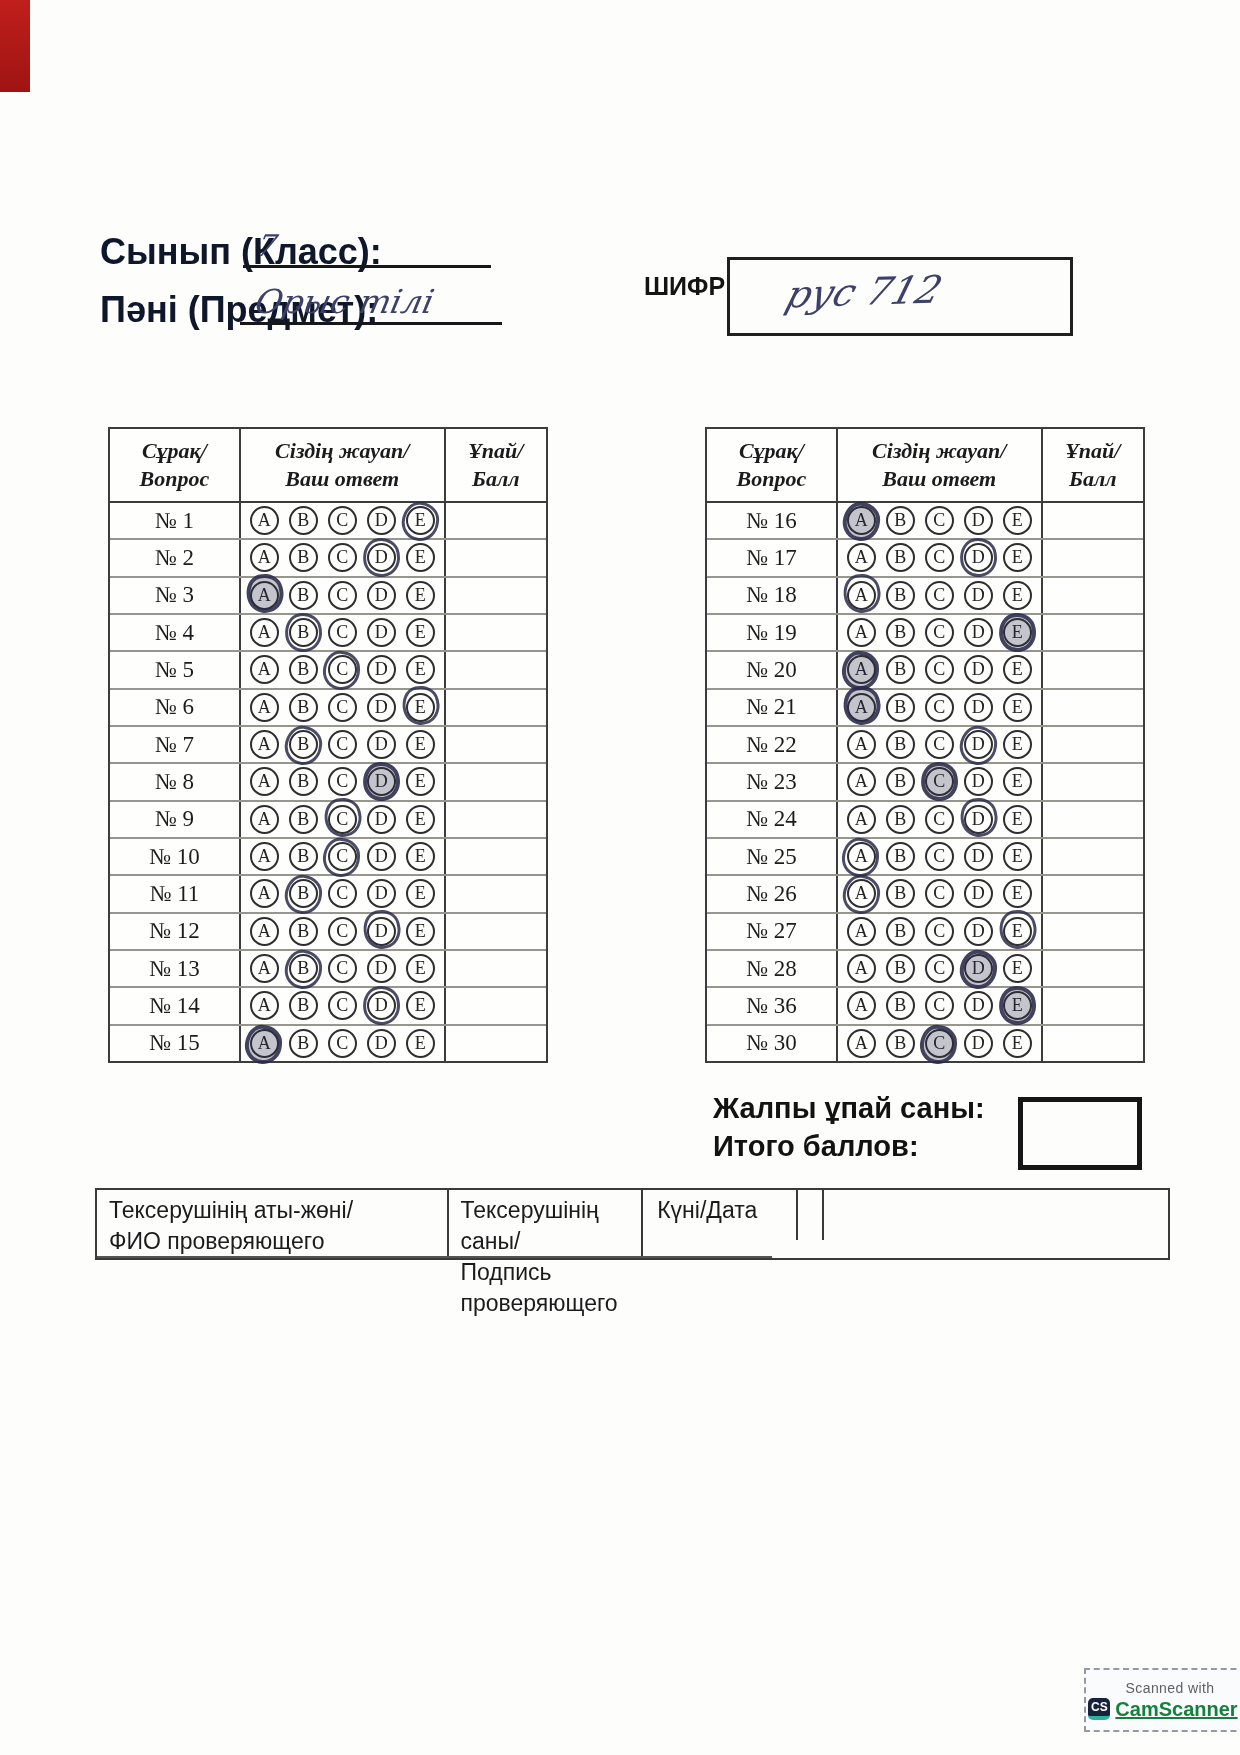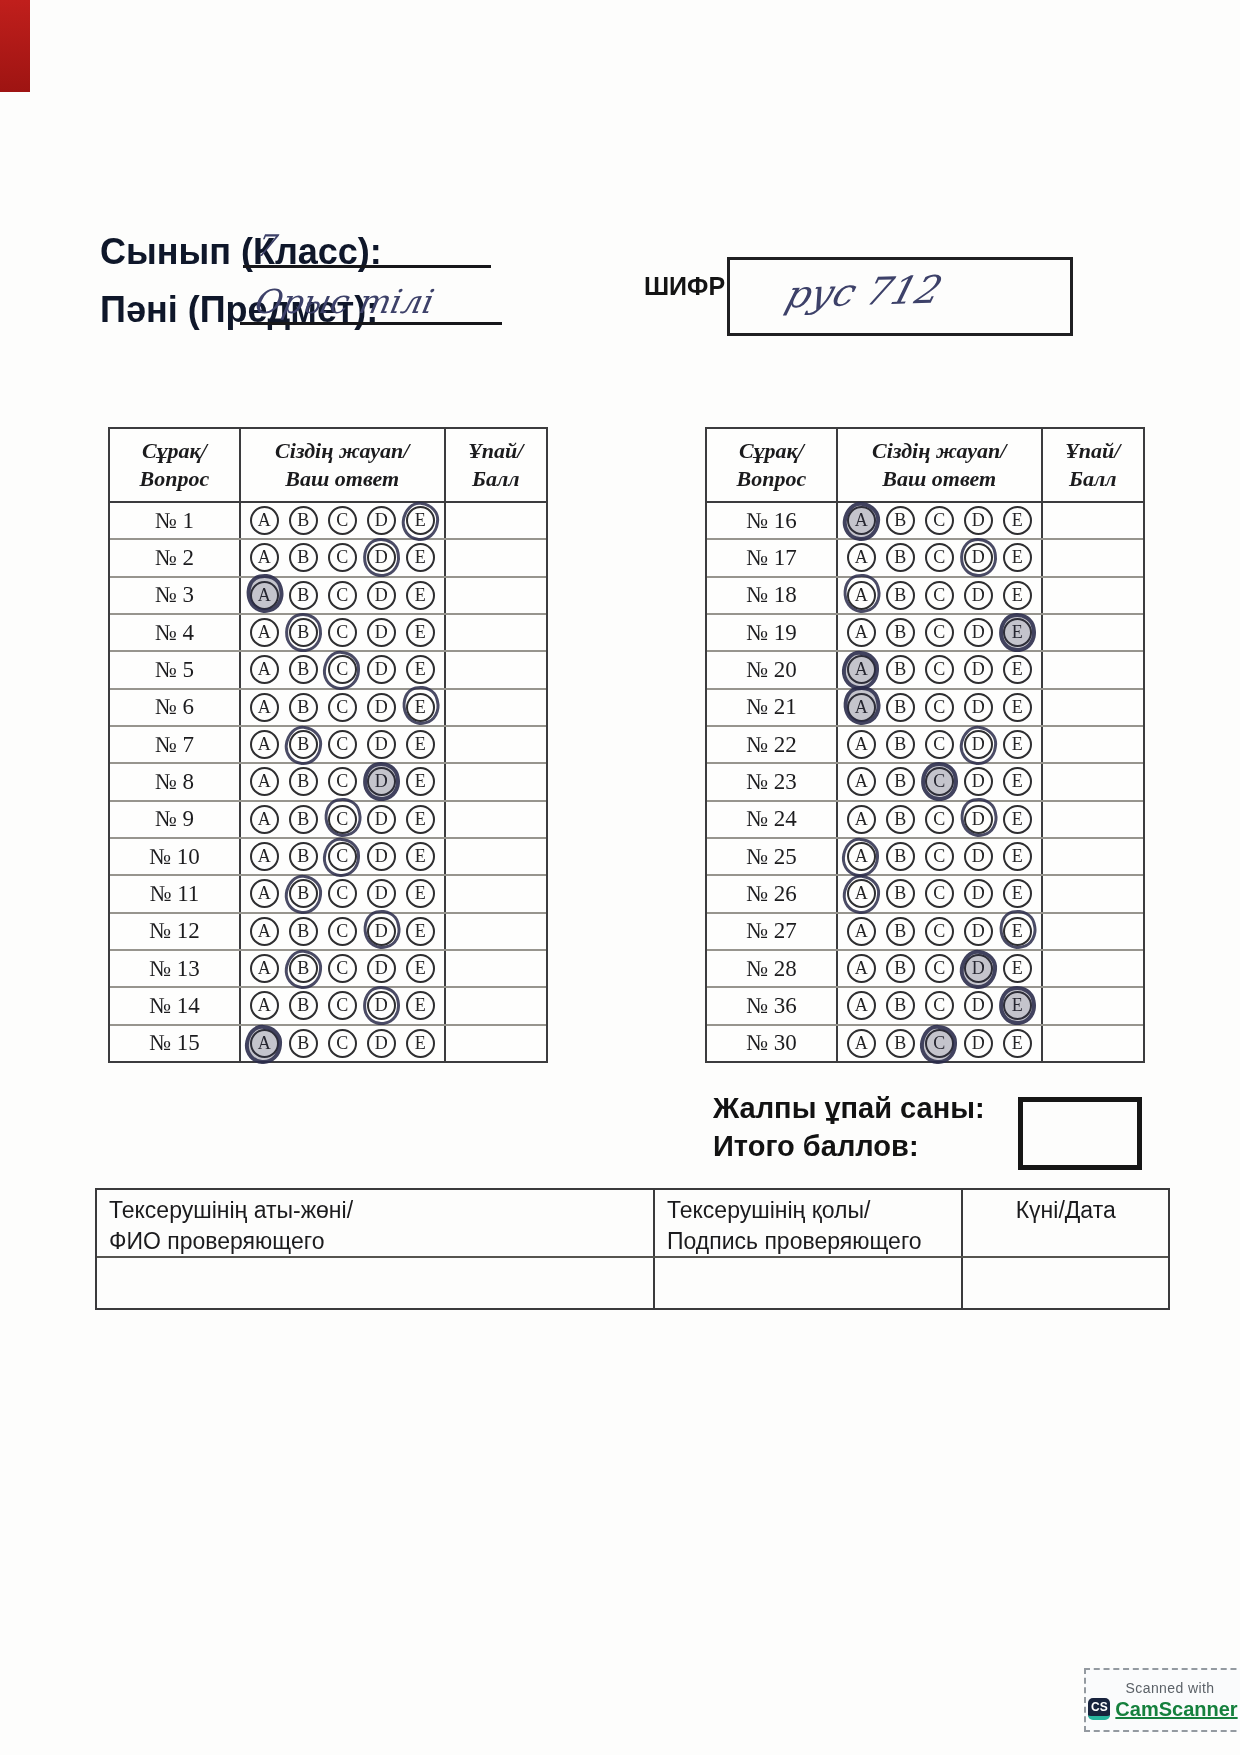--- a/index.html
+++ b/index.html
@@ -51,21 +51,21 @@
   .arow:nth-child(3n) .pen-ring{transform:rotate(-14deg) translate(1px,-2px);}
   .arow:nth-child(5n) .pen-ring{transform:rotate(3deg) translate(-1px,1px);}
 
   
   .total-line{position:absolute;font-weight:bold;font-size:29px;color:#121212;}
   .total-box{position:absolute;left:1018px;top:1097px;width:124px;height:73px;
       border:5px solid #161616;box-sizing:border-box;}
 
   
   .ctable{position:absolute;left:95px;top:1188px;width:1075px;border:2.5px solid #3a3a3c;
-      box-sizing:border-box;display:flex;flex-direction:column;}
+      box-sizing:border-box;display:flex;flex-direction:row;}
   .crow{display:flex;}
   .crow.head{height:66px;border-bottom:2px solid #55544f;}
   .crow.blank{height:50px;}
   .ccell{box-sizing:border-box;padding:5px 12px;font-size:23px;line-height:1.35;color:#1b1b1d;}
   .cc1{width:52.1%;border-right:2px solid #3a3a3c;}
   .cc2{width:28.8%;border-right:2px solid #3a3a3c;}
   .cc3{width:19.1%;text-align:center;}
 
   
   .badge{position:absolute;left:1040px;top:1668px;width:172px;height:64px;
@@ -801,21 +801,21 @@
   <div class="total-line" style="left:713px;top:1130px;">Итого баллов:</div>
   <div class="total-box"></div>
 
   <div class="ctable">
     <div class="crow head">
       <div class="ccell cc1">
         <div>Тексерушінің аты-жөні/</div>
         <div>ФИО проверяющего</div>
       </div>
       <div class="ccell cc2">
-        <div>Тексерушінің қолы/</div>
+        <div>Тексерушінің саны/</div>
         <div>Подпись проверяющего</div>
       </div>
       <div class="ccell cc3">Күні/Дата</div>
     </div>
     <div class="crow blank">
       <div class="ccell cc1"></div>
       <div class="ccell cc2"></div>
       <div class="ccell cc3"></div>
     </div>
   </div>

